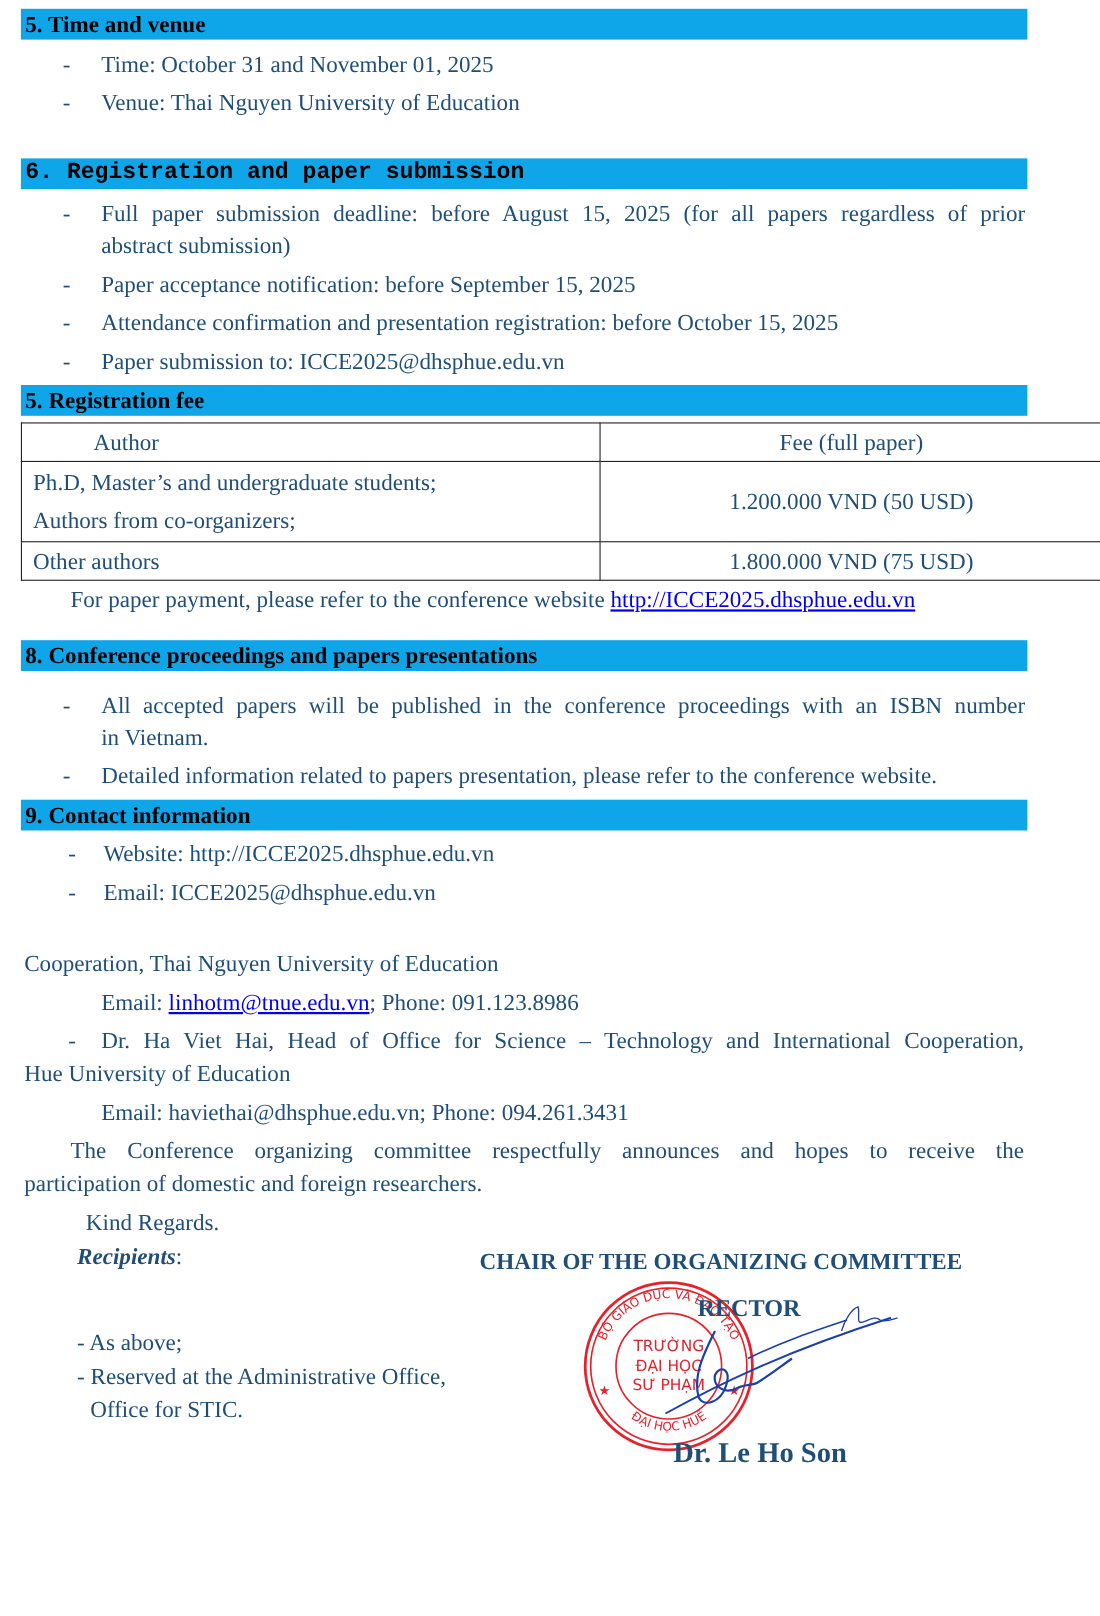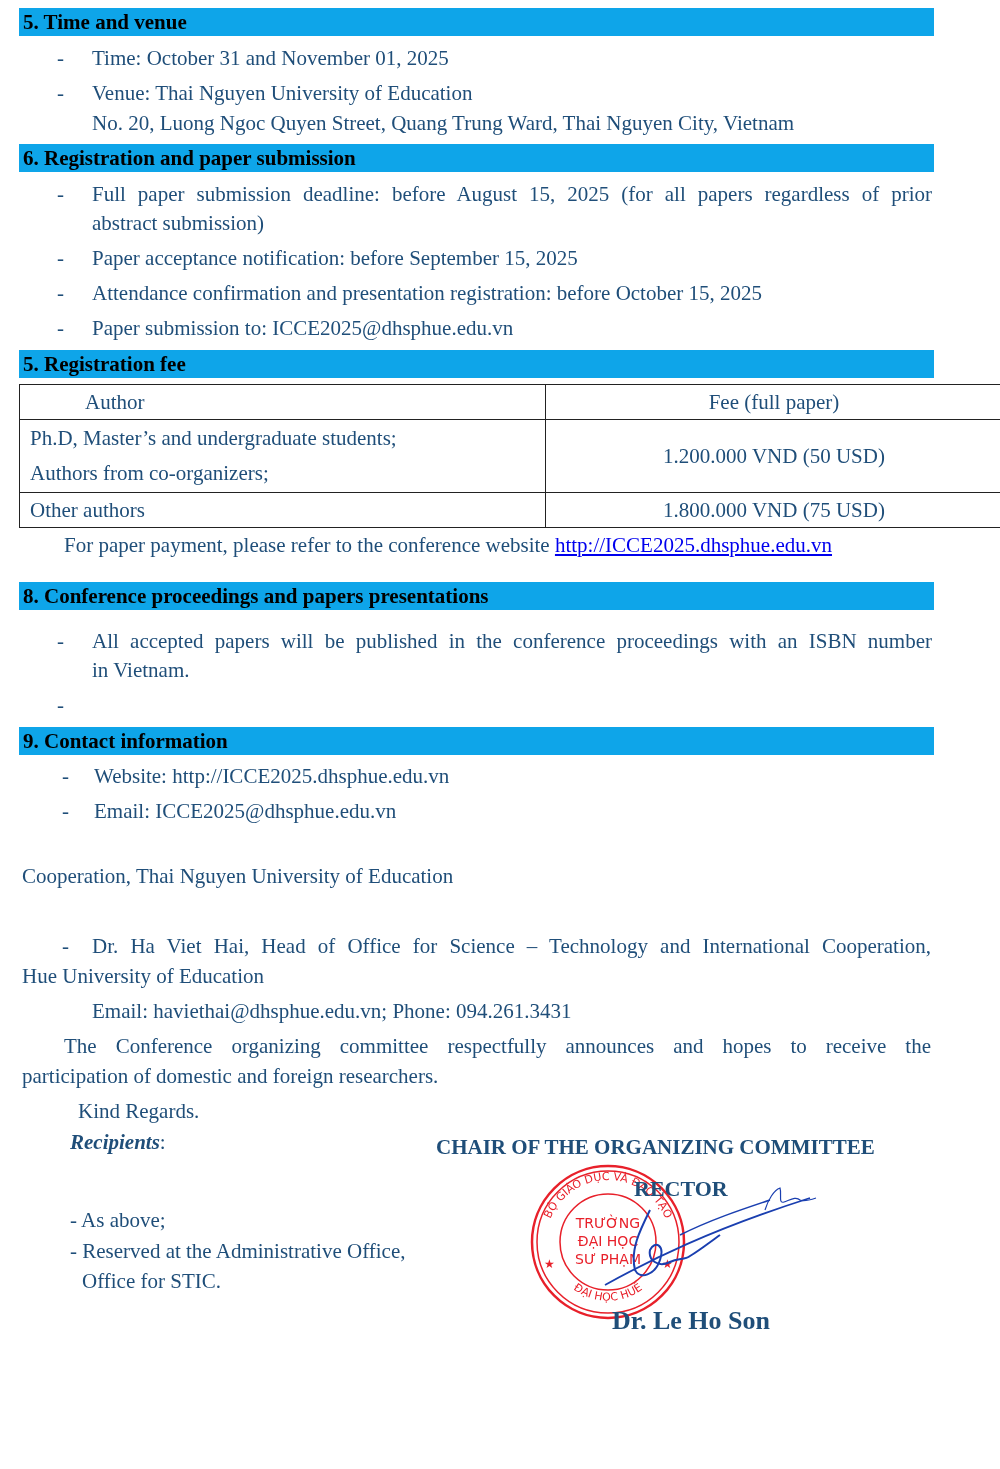--- a/index.html
+++ b/index.html
@@ -53,23 +53,22 @@
 </head>
 <body>
 
 <div class="page">
 
   <div class="heading" style="top:8px;">5. Time and venue</div>
   <span class="dash" style="top:44px;">-</span>
   <div class="line" style="left:92px; top:44px;">Time: October 31 and November 01, 2025</div>
   <span class="dash" style="top:79px;">-</span>
   <div class="line" style="left:92px; top:79px;">Venue: Thai Nguyen University of Education</div>
-  <div class="line" style="left:92px; top:109px;">No. 20, Luong Ngoc Quyen Street, Quang Trung Ward, Thai Nguyen City, Vietnam</div>
 
-  <div class="heading" style="top:144px;">6. Registration and paper submission</div>
+  <div class="heading" style="top:144px;font-family:Liberation Mono, monospace;">6. Registration and paper submission</div>
   <span class="dash" style="top:180px;">-</span>
   <div class="line justify" style="left:92px; top:180px; width:840px;">Full paper submission deadline: before August 15, 2025 (for all papers regardless of prior</div>
   <div class="line" style="left:92px; top:209px;">abstract submission)</div>
   <span class="dash" style="top:244px;">-</span>
   <div class="line" style="left:92px; top:244px;">Paper acceptance notification: before September 15, 2025</div>
   <span class="dash" style="top:279px;">-</span>
   <div class="line" style="left:92px; top:279px;">Attendance confirmation and presentation registration: before October 15, 2025</div>
   <span class="dash" style="top:314px;">-</span>
   <div class="line" style="left:92px; top:314px;">Paper submission to: ICCE2025@dhsphue.edu.vn</div>
 
@@ -95,28 +94,32 @@
     </table>
   <div class="line" style="left:64px; top:531px;">
     <span>For paper payment, please refer to the conference website </span><a class="link">http://ICCE2025.dhsphue.edu.vn</a>
   </div>
 
   <div class="heading" style="top:582px;">8. Conference proceedings and papers presentations</div>
   <span class="dash" style="top:627px;">-</span>
   <div class="line justify" style="left:92px; top:627px; width:840px;">All accepted papers will be published in the conference proceedings with an ISBN number</div>
   <div class="line" style="left:92px; top:656px;">in Vietnam.</div>
   <span class="dash" style="top:691px;">-</span>
+  <div class="line" style="left:92px; top:691px;">Detailed information related to papers presentation, please refer to the conference website.</div>
 
   <div class="heading" style="top:727px;">9. Contact information</div>
   <span class="dash" style="left:62px; top:762px;">-</span>
   <div class="line" style="left:94px; top:762px;">Website: http://ICCE2025.dhsphue.edu.vn</div>
   <span class="dash" style="left:62px; top:797px;">-</span>
   <div class="line" style="left:94px; top:797px;">Email: ICCE2025@dhsphue.edu.vn</div>
 
   <div class="line" style="left:22px; top:862px;">Cooperation, Thai Nguyen University of Education</div>
+  <div class="line" style="left:92px; top:897px;">
+    <span>Email: </span><a class="link">linhotm@tnue.edu.vn</a><span>; Phone:  091.123.8986</span>
+  </div>
 
   <span class="dash" style="left:62px; top:932px;">-</span>
   <div class="line justify" style="left:92px; top:932px; width:839px;">Dr. Ha Viet Hai, Head of Office for Science – Technology and International Cooperation,</div>
   <div class="line" style="left:22px; top:962px;">Hue University of Education</div>
   <div class="line" style="left:92px; top:997px;">Email: haviethai@dhsphue.edu.vn; Phone: 094.261.3431</div>
 
   <div class="line justify" style="left:64px; top:1032px; width:867px;">The Conference organizing committee respectfully announces and hopes to receive the</div>
   <div class="line" style="left:22px; top:1062px;">participation of domestic and foreign researchers.</div>
   <div class="line" style="left:78px; top:1097px;">Kind Regards.</div>
 

